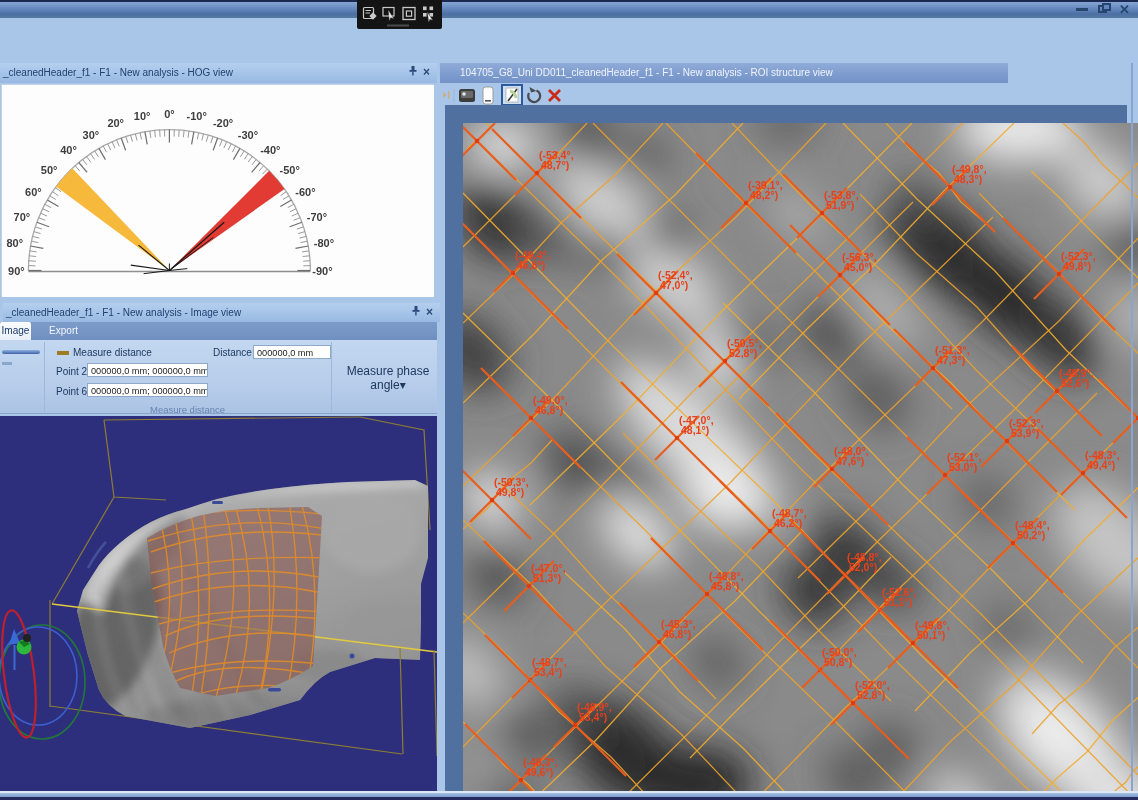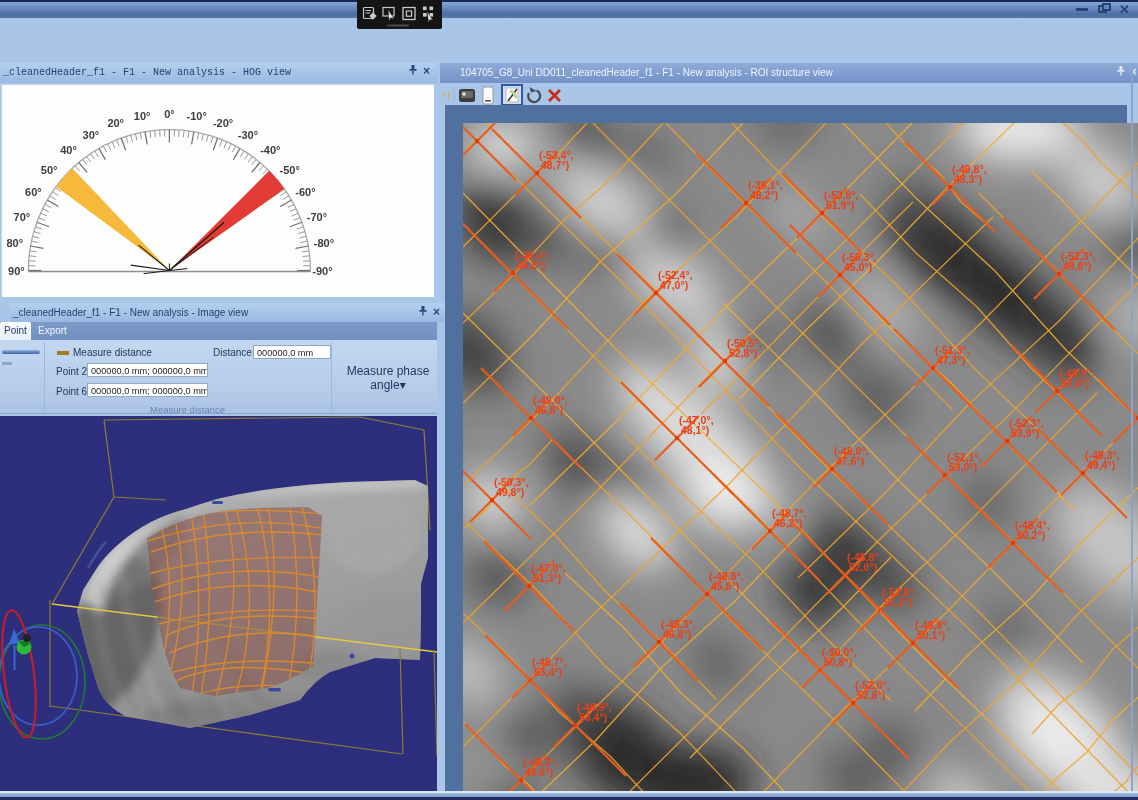--- a/index.html
+++ b/index.html
@@ -29,21 +29,21 @@
       <rect x="46" y="7.5" width="12" height="12" fill="none" stroke="#c9c9c9" stroke-width="1.3"></rect>
       <rect x="49.4" y="11" width="5.2" height="5.2" fill="none" stroke="#c9c9c9" stroke-width="1.2"></rect>
       <rect x="66" y="6.5" width="3.6" height="3.6" fill="#c9c9c9"></rect>
       <rect x="66" y="13.0" width="3.6" height="3.6" fill="#c9c9c9"></rect>
       <rect x="72.5" y="6.5" width="3.6" height="3.6" fill="#c9c9c9"></rect>
       <rect x="72.5" y="13.0" width="3.6" height="3.6" fill="#c9c9c9"></rect>
       <path d="M70.5 12.5 L75.5 20 L72.8 19.2 L71.7 21.8 Z" fill="#f0f0f0" stroke="#666" stroke-width="0.4"></path>
       <rect x="30" y="24.5" width="22" height="2" fill="#4a4a4a"></rect>
     </svg></div>
 
-<div class="ptitle" style="left:0;top:63px;width:437px;font-family:Liberation Mono, monospace;">_cleanedHeader_f1 - F1 - New analysis - HOG view
+<div class="ptitle" style="left:0;top:63px;width:437px;">_cleanedHeader_f1 - F1 - New analysis - HOG view
   <span class="ctl" style="left:408px;"><svg width="9" height="11">
         <rect x="3.5" y="1" width="3" height="4" fill="#2a4a7a"></rect>
         <rect x="1.5" y="5" width="7" height="1.8" fill="#2a4a7a"></rect>
         <rect x="4.2" y="7" width="1.4" height="3.5" fill="#2a4a7a"></rect>
       </svg></span>
   <span class="ctl" style="left:423px;font-size:12px;font-weight:bold;color:#2a4a7a;">×</span></div>
 <div class="abs" style="left:1px;top:84px;width:432px;height:212px;border:1px solid #c2d2e6;">
     <svg width="432" height="212" style="display:block">
       <rect width="432" height="212" fill="#fdfdfd"></rect>
       <path d="M 26.4 185.5 A 141.0 141.0 0 0 1 308.4 185.5" fill="none" stroke="#a9a9a9" stroke-width="1.3"></path>
@@ -163,31 +163,31 @@
       <line x1="167.4" y1="185.5" x2="136.5" y2="160.1" stroke="#1a1a1a" stroke-width="1.1"></line>
       <line x1="167.4" y1="185.5" x2="222.2" y2="137.2" stroke="#1a1a1a" stroke-width="1.3"></line>
       <line x1="167.4" y1="185.5" x2="211.3" y2="152.4" stroke="#1a1a1a" stroke-width="1"></line>
       <line x1="167.4" y1="185.5" x2="128.8" y2="180.1" stroke="#1a1a1a" stroke-width="1.2"></line>
       <line x1="167.4" y1="185.5" x2="141.6" y2="188.7" stroke="#1a1a1a" stroke-width="1"></line>
       <line x1="167.4" y1="185.5" x2="185.3" y2="183.6" stroke="#1a1a1a" stroke-width="1"></line>
       <line x1="167.4" y1="185.5" x2="167.4" y2="178.5" stroke="#1a1a1a" stroke-width="1"></line>
     </svg>
   </div>
 
-<div class="ptitle" style="left:10px;top:303px;width:437px;height:19px;line-height:19px;">_cleanedHeader_f1 - F1 - New analysis - Image view
+<div class="ptitle" style="left:3px;top:303px;width:437px;height:19px;line-height:19px;">_cleanedHeader_f1 - F1 - New analysis - Image view
   <span class="ctl" style="left:408px;"><svg width="9" height="11">
         <rect x="3.5" y="1" width="3" height="4" fill="#2a4a7a"></rect>
         <rect x="1.5" y="5" width="7" height="1.8" fill="#2a4a7a"></rect>
         <rect x="4.2" y="7" width="1.4" height="3.5" fill="#2a4a7a"></rect>
       </svg></span>
   <span class="ctl" style="left:423px;font-size:12px;font-weight:bold;color:#2a4a7a;">×</span></div>
 
 <div class="abs" style="left:0;top:322px;width:437px;height:18px;background:linear-gradient(180deg,#7d9bc9,#6f90c1);">
-  <div class="abs" style="left:0;top:0;width:31px;height:18px;background:linear-gradient(180deg,#fbfcfe,#e8eef8);border-radius:2px 2px 0 0;color:#1a3a66;font-size:10px;text-align:center;line-height:18px;">Point</div>
-  <div class="abs" style="left:38px;top:0;width:40px;height:18px;color:#f2f6fc;font-size:10px;text-align:left;line-height:18px;">Export</div>
+  <div class="abs" style="left:0;top:0;width:31px;height:18px;background:linear-gradient(180deg,#fbfcfe,#e8eef8);border-radius:2px 2px 0 0;color:#1a3a66;font-size:10px;text-align:center;line-height:18px;">Image</div>
+  <div class="abs" style="left:38px;top:0;width:40px;height:18px;color:#f2f6fc;font-size:10px;text-align:right;line-height:18px;">Export</div>
 </div>
 <div class="abs" style="left:0;top:340px;width:437px;height:74px;background:linear-gradient(180deg,#c3d7f0 0%,#b7cdea 60%,#abc3e4 100%);border-bottom:1px solid #88a4c6;">
   <div class="abs" style="left:44px;top:2px;width:1px;height:70px;background:#9db8da;"></div>
   <div class="abs" style="left:331px;top:2px;width:1px;height:70px;background:#9db8da;"></div>
   <div class="abs" style="left:2px;top:10px;width:38px;height:4px;border-radius:2px;background:linear-gradient(180deg,#8fb0e0,#3d62a8);"></div>
   <div class="abs" style="left:2px;top:22px;width:10px;height:3px;background:#8aa6c8;"></div>
   <div class="abs" style="left:57px;top:11px;width:12px;height:3.5px;background:#9c7d22;"></div>
   <div class="rlbl" style="left:73px;top:7px;">Measure distance</div>
   <div class="rlbl" style="left:213px;top:7px;">Distance:</div>
   <div class="tbx" style="left:253px;top:5px;width:78px;height:14px;">000000,0 mm</div>
@@ -289,21 +289,21 @@
       <ellipse cx="38" cy="260" rx="39" ry="49" fill="none" stroke="#3a5fd0" stroke-width="1.6"></ellipse>
       <ellipse cx="19" cy="258" rx="15" ry="64" fill="none" stroke="#c01f2e" stroke-width="2.2" transform="rotate(-7 19 258)"></ellipse>
       <path d="M9 229 L14 213 L20 227 Z" fill="#3a6ad4"></path>
       <line x1="14.5" y1="254" x2="14.5" y2="229" stroke="#3a6ad4" stroke-width="2"></line>
       <circle cx="24" cy="231" r="7.5" fill="#2db83d"></circle>
       <path d="M19 226 A 7.5 7.5 0 0 1 30 228 L24 231 Z" fill="#157a22"></path>
       <circle cx="27" cy="222" r="4" fill="#222222"></circle>
     </svg>
   </div>
 
-<div class="ptitle" style="left:440px;top:63px;width:698px;background:linear-gradient(180deg,#8fabd8 0%,#7e9cce 55%,#7392c6 100%);color:#eef3fb;padding-left:20px;">104705_G8_Uni DD011_cleanedHeader_f1 - F1 - New analysis - ROI structure view
+<div class="ptitle" style="left:440px;top:63px;width:568px;background:linear-gradient(180deg,#8fabd8 0%,#7e9cce 55%,#7392c6 100%);color:#eef3fb;padding-left:20px;">104705_G8_Uni DD011_cleanedHeader_f1 - F1 - New analysis - ROI structure view
   <span class="ctl" style="left:676px;"><svg width="9" height="11">
         <rect x="3.5" y="1" width="3" height="4" fill="#dde7f5"></rect>
         <rect x="1.5" y="5" width="7" height="1.8" fill="#dde7f5"></rect>
         <rect x="4.2" y="7" width="1.4" height="3.5" fill="#dde7f5"></rect>
       </svg></span>
   <span class="ctl" style="left:690px;font-size:12px;font-weight:bold;color:#dde7f5;">×</span></div>
 <div class="abs" style="left:440px;top:84px;width:698px;height:21px;"><svg width="130" height="22">
       <path d="M3 8 l4 3 -4 3 Z" fill="#c8b184"></path>
       <rect x="8" y="7" width="1.5" height="8" fill="#c8b184"></rect>
       <rect x="13.5" y="5.5" width="1" height="12" fill="#9db8d8"></rect>

